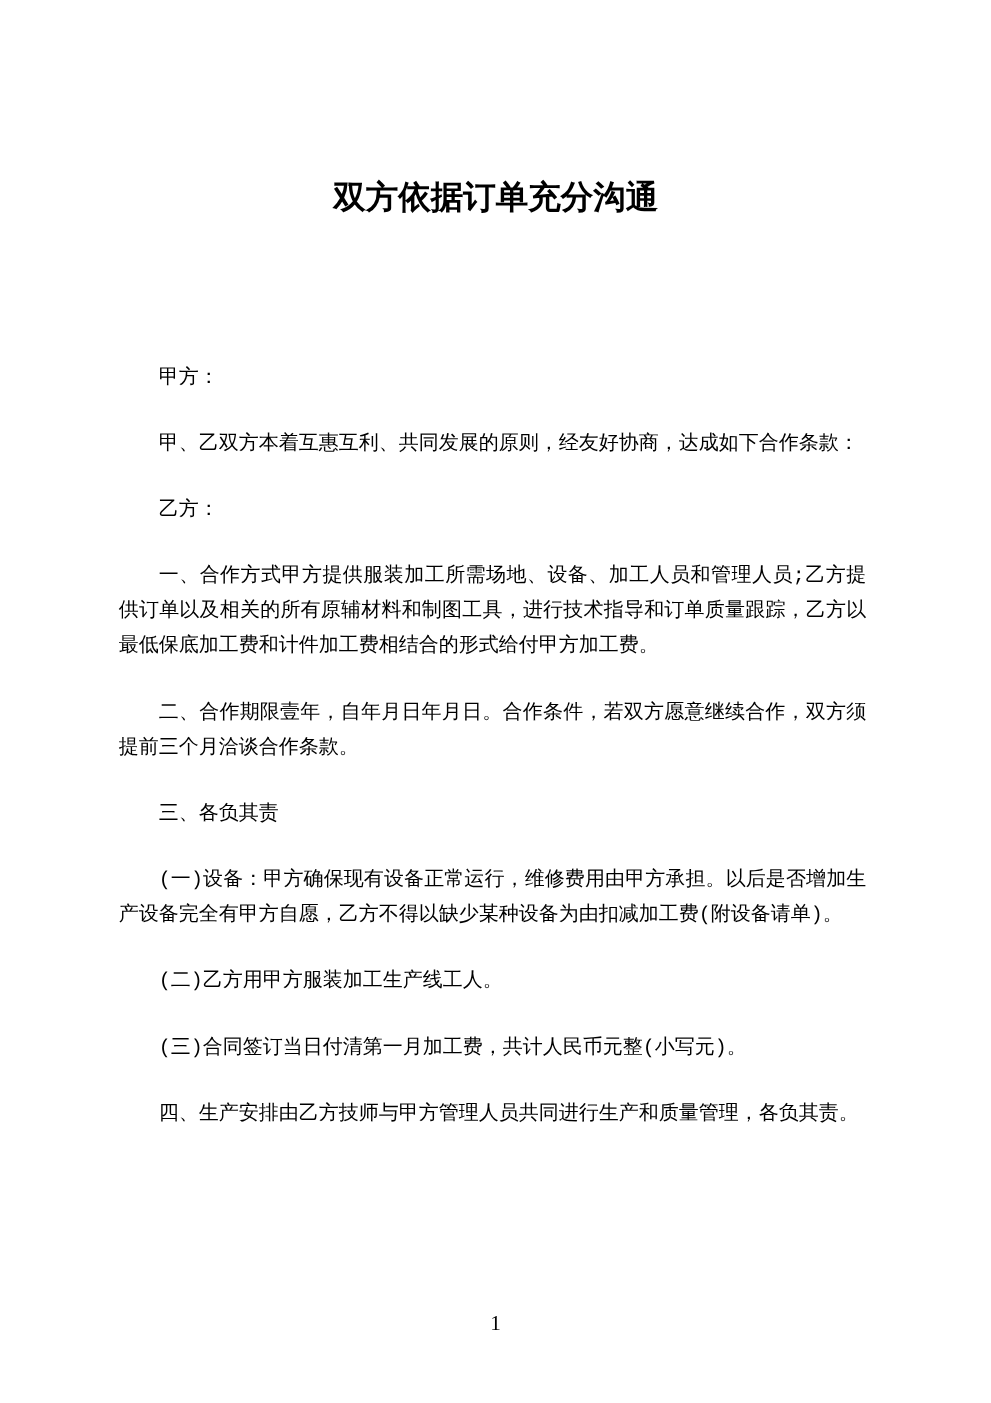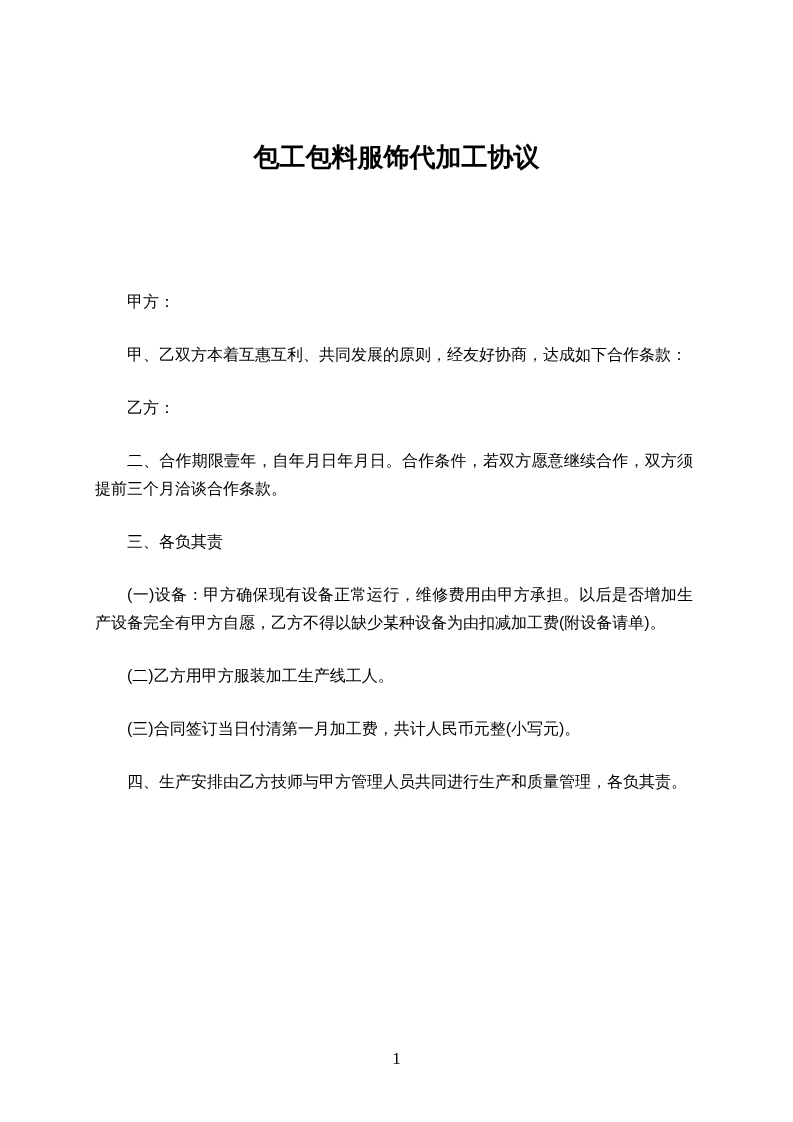--- a/index.html
+++ b/index.html
@@ -31,43 +31,45 @@
   }
   .content p {
     margin: 0 0 25px 0;
     font-size: 16px;
     line-height: 28px;
     text-align: justify;
     text-justify: inter-ideograph;
     text-indent: 2em;
     word-break: break-all;
     line-break: anywhere;
+    font-family: Liberation Mono, monospace;
   }
   .page-footer {
     position: absolute;
     top: 1049px;
     left: 0;
     width: 100%;
     text-align: center;
     font-family: "Liberation Serif", serif;
     font-size: 17px;
     line-height: 20px;
   }
 </style>
 </head>
 <body>
 
 <div class="page">
 
-  <h1 class="doc-title">包工包料服饰代加工协议</h1>
+  <h1 class="doc-title">双方依据订单充分沟通</h1>
 
   <div class="content">
     <p>甲方：</p>
     <p>甲、乙双方本着互惠互利、共同发展的原则，经友好协商，达成如下合作条款：</p>
     <p>乙方：</p>
+    <p>一、合作方式甲方提供服装加工所需场地、设备、加工人员和管理人员;乙方提供订单以及相关的所有原辅材料和制图工具，进行技术指导和订单质量跟踪，乙方以最低保底加工费和计件加工费相结合的形式给付甲方加工费。</p>
     <p>二、合作期限壹年，自年月日年月日。合作条件，若双方愿意继续合作，双方须提前三个月洽谈合作条款。</p>
     <p>三、各负其责</p>
     <p>(一)设备：甲方确保现有设备正常运行，维修费用由甲方承担。以后是否增加生产设备完全有甲方自愿，乙方不得以缺少某种设备为由扣减加工费(附设备请单)。</p>
     <p>(二)乙方用甲方服装加工生产线工人。</p>
     <p>(三)合同签订当日付清第一月加工费，共计人民币元整(小写元)。</p>
     <p>四、生产安排由乙方技师与甲方管理人员共同进行生产和质量管理，各负其责。</p>
   </div>
 
   <div class="page-footer">1</div>
 

